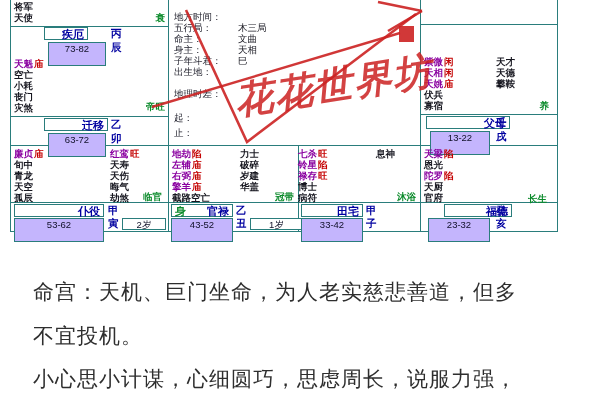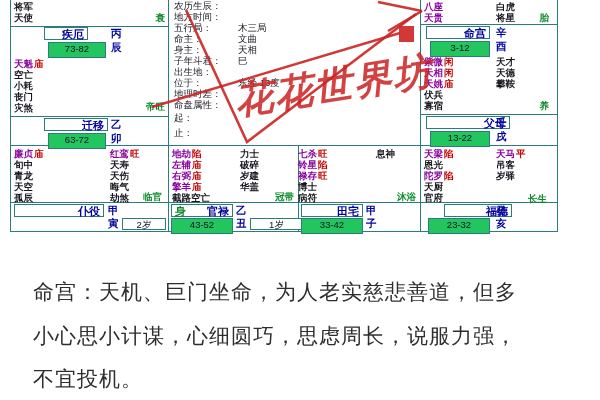--- a/index.html
+++ b/index.html
@@ -11,21 +11,21 @@
   .cell{position:absolute;}
   .scol{position:absolute;display:flex;flex-direction:column;}
   .sl{height:11px;line-height:11px;font-size:9.5px;white-space:nowrap;display:flex;}
   .sl b{font-weight:bold;}
   .p{color:#8a00a0;}
   .k{color:#16161f;}
   .br{color:#c40000;font-weight:bold;margin-left:1px;}
   .nbox{position:absolute;height:13px;line-height:13px;border:1px solid #2a7d7c;background:#fff;
         color:#0000a0;font-weight:bold;font-size:11px;text-align:right;padding-right:3px;box-sizing:border-box;}
   .nbox-b{display:flex;justify-content:space-between;padding:0 3px;text-align:left;}
-  .abox{position:absolute;height:16px;line-height:12px;border:1px solid #2a7d7c;background:#22c55e;
+  .abox{position:absolute;height:24px;line-height:12px;border:1px solid #2a7d7c;background:#c4b5fd;
         font-size:9.5px;text-align:center;color:#101028;box-sizing:border-box;}
   .ybox{position:absolute;height:12px;line-height:12px;border:1px solid #2a7d7c;background:#fff;
         font-size:9.5px;text-align:center;color:#101028;box-sizing:border-box;}
   .gz{position:absolute;width:12px;color:#0000a0;font-weight:bold;font-size:10.5px;line-height:13px;}
   .stage{position:absolute;color:#0a8a2a;font-weight:bold;font-size:9.5px;line-height:10px;white-space:nowrap;}
   .bm{color:#0a8a2a;font-style:normal;font-weight:bold;}
   .info{position:absolute;left:168px;top:0;width:252px;height:145px;}
   .irow{position:absolute;left:6px;right:2px;display:flex;height:11px;line-height:11px;font-size:9.5px;color:#16161f;}
   .ilab{width:64px;flex:none;color:#1c1c28;}
   .ilab-s{width:26px;flex:none;color:#1c1c28;}
@@ -62,43 +62,20 @@
             <b class="k">天使</b>
           </span>
       </div>
       <span class="stage" style="right:3px;top:13px">衰</span>
       <span class="nbox" style="left:34px;top:27px;width:44px">疾厄</span>
       <span class="gz" style="left:101px;top:27px">丙</span>
       <span class="abox" style="left:38px;top:42px;width:58px">73-82</span>
       <span class="gz" style="left:101px;top:41px">辰</span>
     </div>
 
-    <div class="cell" style="left:420px;top:0;width:137px;height:52px">
-      <div class="scol" style="left:4px;top:1px">
-        <span class="sl">
-            <b class="p">八座</b>
-          </span>
-        <span class="sl">
-            <b class="p">天贵</b>
-          </span>
-      </div>
-      <div class="scol" style="left:76px;top:1px">
-        <span class="sl">
-            <b class="k">白虎</b>
-          </span>
-        <span class="sl">
-            <b class="k">将星</b>
-          </span>
-      </div>
-      <span class="stage" style="right:8px;top:13px">胎</span>
-      <span class="nbox" style="left:6px;top:26px;width:64px">命宫</span>
-      <span class="gz" style="left:76px;top:26px">辛</span>
-      <span class="abox" style="left:10px;top:41px;width:60px">3-12</span>
-      <span class="gz" style="left:76px;top:40px">酉</span>
-    </div>
 
     <div class="cell" style="left:10px;top:54px;width:158px;height:91px">
       <div class="scol" style="left:4px;top:4px">
         <span class="sl">
             <b class="p">天魁</b>
             <b class="br">庙</b>
           </span>
         <span class="sl">
             <b class="k">空亡</b>
           </span>
@@ -191,20 +168,21 @@
         <span class="sl">
             <b class="k">晦气</b>
           </span>
         <span class="sl">
             <b class="k">劫煞</b>
           </span>
       </div>
       <span class="stage" style="right:6px;top:47px">临官</span>
       <span class="nbox" style="left:4px;top:59px;width:90px">仆役</span>
       <span class="gz" style="left:98px;top:59px">甲</span>
+      <span class="abox" style="left:4px;top:73px;width:90px">53-62</span>
       <span class="gz" style="left:98px;top:72px">寅</span>
       <span class="ybox" style="left:112px;top:73px;width:44px">2岁</span>
     </div>
 
     <div class="cell" style="left:168px;top:145px;width:130px;height:86px">
       <div class="scol" style="left:4px;top:3px">
         <span class="sl">
             <b class="p">地劫</b>
             <b class="br">陷</b>
           </span>
@@ -295,44 +273,28 @@
             <b class="p">陀罗</b>
             <b class="br">陷</b>
           </span>
         <span class="sl">
             <b class="k">天厨</b>
           </span>
         <span class="sl">
             <b class="k">官府</b>
           </span>
       </div>
-      <div class="scol" style="left:76px;top:5px">
-        <span class="sl">
-            <b class="p">天马</b>
-            <b class="br">平</b>
-          </span>
-        <span class="sl">
-            <b class="k">吊客</b>
-          </span>
-        <span class="sl">
-            <b class="k">岁驿</b>
-          </span>
-      </div>
       <span class="stage" style="right:10px;top:51px">长生</span>
       <span class="nbox" style="left:24px;top:61px;width:68px">福德</span>
       <span class="gz" style="left:76px;top:61px">癸</span>
       <span class="abox" style="left:8px;top:75px;width:62px">23-32</span>
       <span class="gz" style="left:76px;top:74px">亥</span>
     </div>
 
     <div class="info">
-      <div class="irow" style="top:0">
-          <span class="ilab">农历生辰：</span>
-          <span class="ival"></span>
-        </div>
       <div class="irow" style="top:11px">
           <span class="ilab">地方时间：</span>
           <span class="ival"></span>
         </div>
       <div class="irow" style="top:22px">
           <span class="ilab">五行局：</span>
           <span class="ival">木三局</span>
         </div>
       <div class="irow" style="top:33px">
           <span class="ilab">命主：</span>
@@ -343,30 +305,22 @@
           <span class="ival">天相</span>
         </div>
       <div class="irow" style="top:66px">
           <span class="ilab">出生地：</span>
           <span class="ival"></span>
         </div>
       <div class="irow" style="top:55px">
           <span class="ilab">子年斗君：</span>
           <span class="ival">巳</span>
         </div>
-      <div class="irow" style="top:77px">
-          <span class="ilab">位于：</span>
-          <span class="ival">东经 13度</span>
-        </div>
       <div class="irow" style="top:88px">
           <span class="ilab">地理时差：</span>
-          <span class="ival"></span>
-        </div>
-      <div class="irow" style="top:99px">
-          <span class="ilab">命盘属性：</span>
           <span class="ival"></span>
         </div>
       <div class="irow" style="top:112px">
           <span class="ilab-s">起：</span>
         </div>
       <div class="irow" style="top:127px">
           <span class="ilab-s">止：</span>
           <span class="ival"></span>
         </div>
     </div>
@@ -376,16 +330,16 @@
       <line x1="152" y1="107" x2="400" y2="33" stroke="#cc2222" stroke-width="2.4" opacity="0.9"></line>
       <line x1="378" y1="2" x2="422" y2="11" stroke="#cc2222" stroke-width="2.6" opacity="0.9"></line>
       <line x1="388" y1="31" x2="422" y2="11" stroke="#cc2222" stroke-width="2.6" opacity="0.9"></line>
       <rect x="399" y="26" width="15" height="16" fill="#cc2222" opacity="0.9"></rect>
       <text x="237" y="114" transform="rotate(-9 237 114)" font-family="DejaVu Serif, serif" font-size="38" font-weight="bold" font-style="italic" fill="#cc2222" opacity="0.85" letter-spacing="2">花花世界坊</text>
     </svg>
   </div>
 
   <div class="desc">
     <div>命宫：天机、巨门坐命，为人老实慈悲善道，但多</div>
+    <div>不宜投机。</div>
     <div>小心思小计谋，心细圆巧，思虑周长，说服力强，</div>
-    <div>不宜投机。</div>
   </div>
 </div>
 
 </body></html>

